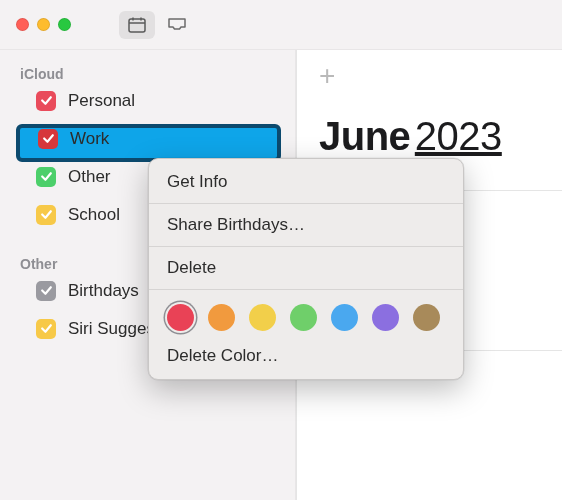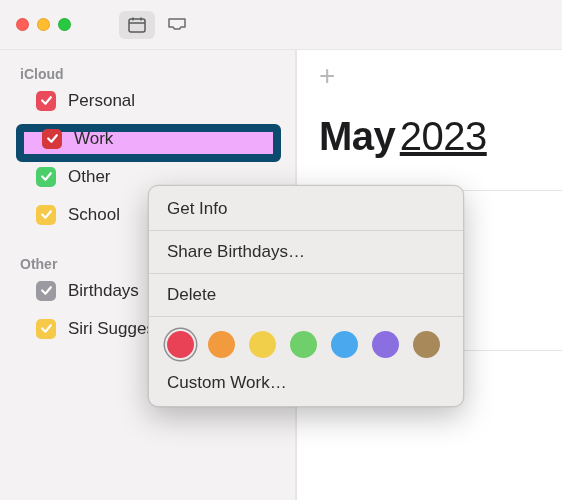--- a/index.html
+++ b/index.html
@@ -72,22 +72,22 @@
   padding: 8px 20px 4px 20px;
 }
 .cal-item {
   display: flex;
   align-items: center;
   padding: 4px 20px 13px 36px;
   height: 38px;
 }
 .cal-item.selected {
   position: relative;
-  background: #f0abfc;
-  border: 8px solid #0c4a6e;
+  background: #0ea5e9;
+  border: 4px solid #0c4a6e;
   border-radius: 6px;
   margin: 0 14px 0 16px;
   padding-left: 18px;
 }
 .checkbox {
   width: 20px;
   height: 20px;
   border-radius: 5px;
   display: flex;
   align-items: center;
@@ -147,21 +147,20 @@
   position: absolute;
   left: 148px;
   top: 158px;
   width: 316px;
   background: #eeeceb;
   border: 1px solid #c9c7c6;
   border-radius: 10px;
   box-shadow: 0 10px 30px rgba(0,0,0,0.25), 0 0 0 0.5px rgba(0,0,0,0.08);
   padding: 6px 0;
   z-index: 100;
-  margin-top: 27px;
 }
 .menu-item {
   padding: 7px 18px;
   font-size: 17px;
   color: #2c2c2c;
   display: flex;
   align-items: center;
   justify-content: space-between;
 }
 .menu-sep {
@@ -270,21 +269,21 @@
       </div>
     </div>
 
     <div class="content">
       <div class="plus-area">
         <span class="plus-btn">
           <span>+</span>
         </span>
       </div>
       <div class="month-title">
-        <span class="month-name">May</span>
+        <span class="month-name">June</span>
         <span class="month-year"> </span><span class="month-year">2023</span>
       </div>
       <div class="calendar-line" style="top:140px"></div>
       <div class="calendar-line" style="top:300px"></div>
     </div>
   </div>
 
   <div class="context-menu">
     <div class="menu-item">Get Info</div>
     <div class="menu-sep"></div>
@@ -294,15 +293,15 @@
     <div class="menu-sep"></div>
     <div class="color-row">
       <div class="color-dot selected" style="background:#e94256"></div>
       <div class="color-dot" style="background:#f19a3e"></div>
       <div class="color-dot" style="background:#f2cf4a"></div>
       <div class="color-dot" style="background:#6fcf6a"></div>
       <div class="color-dot" style="background:#4aa8ef"></div>
       <div class="color-dot" style="background:#8b6fe0"></div>
       <div class="color-dot" style="background:#a88a5a"></div>
     </div>
-    <div class="menu-item">Custom Work…</div>
+    <div class="menu-item">Delete Color…</div>
   </div>
 </div>
 
 </body></html>

